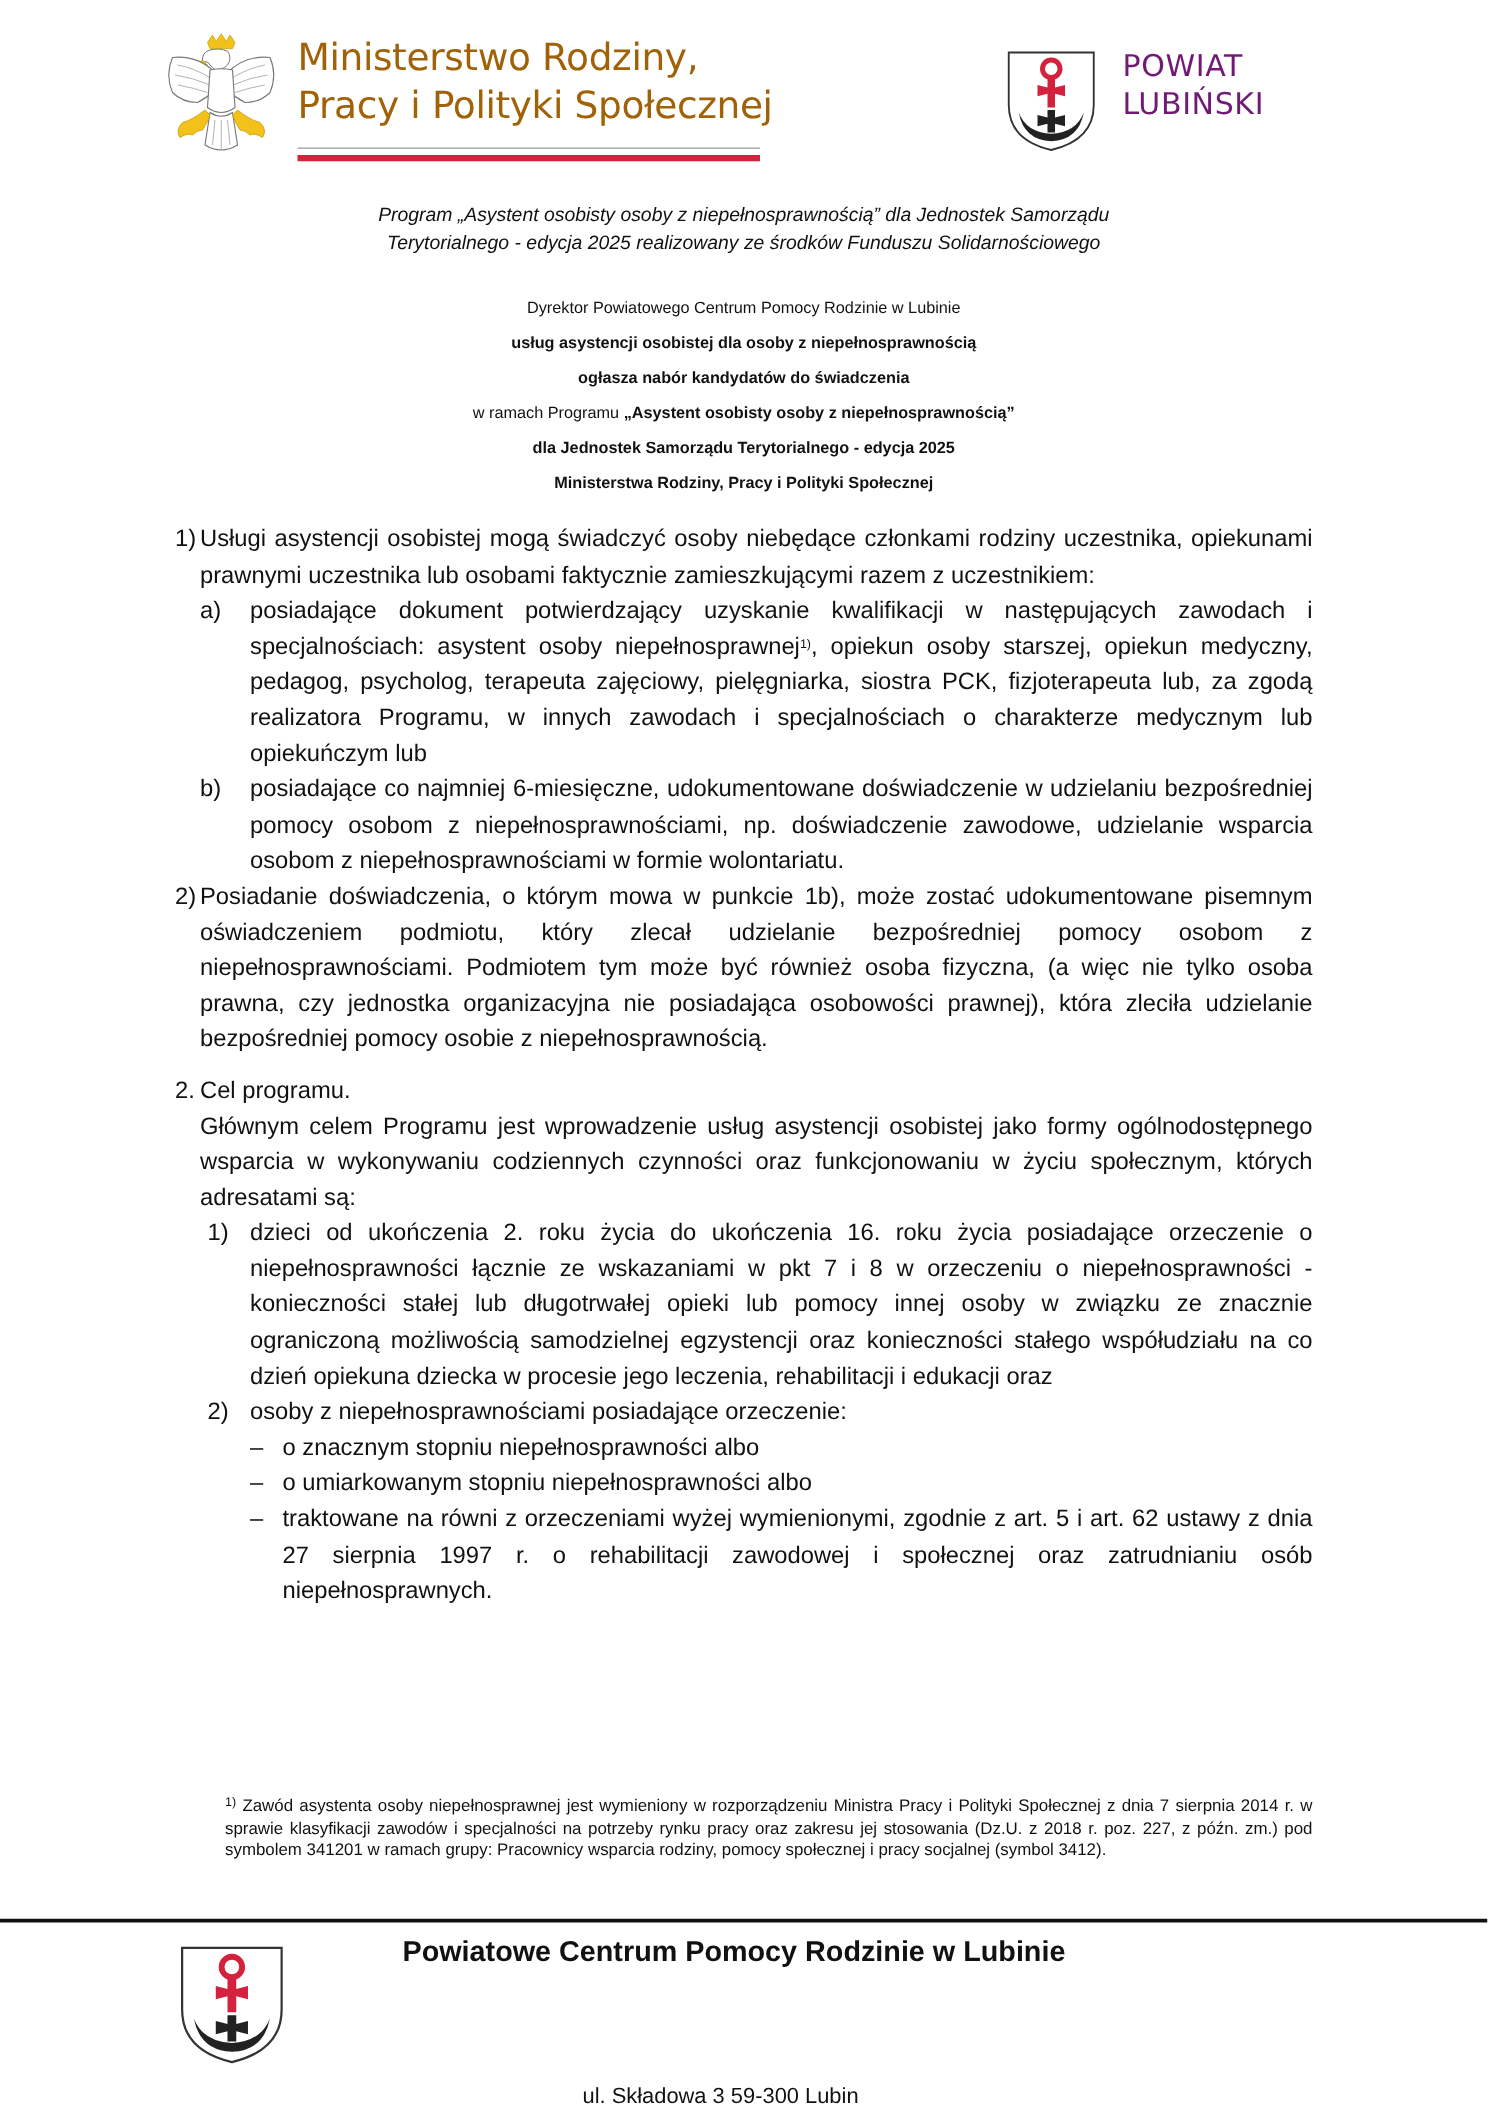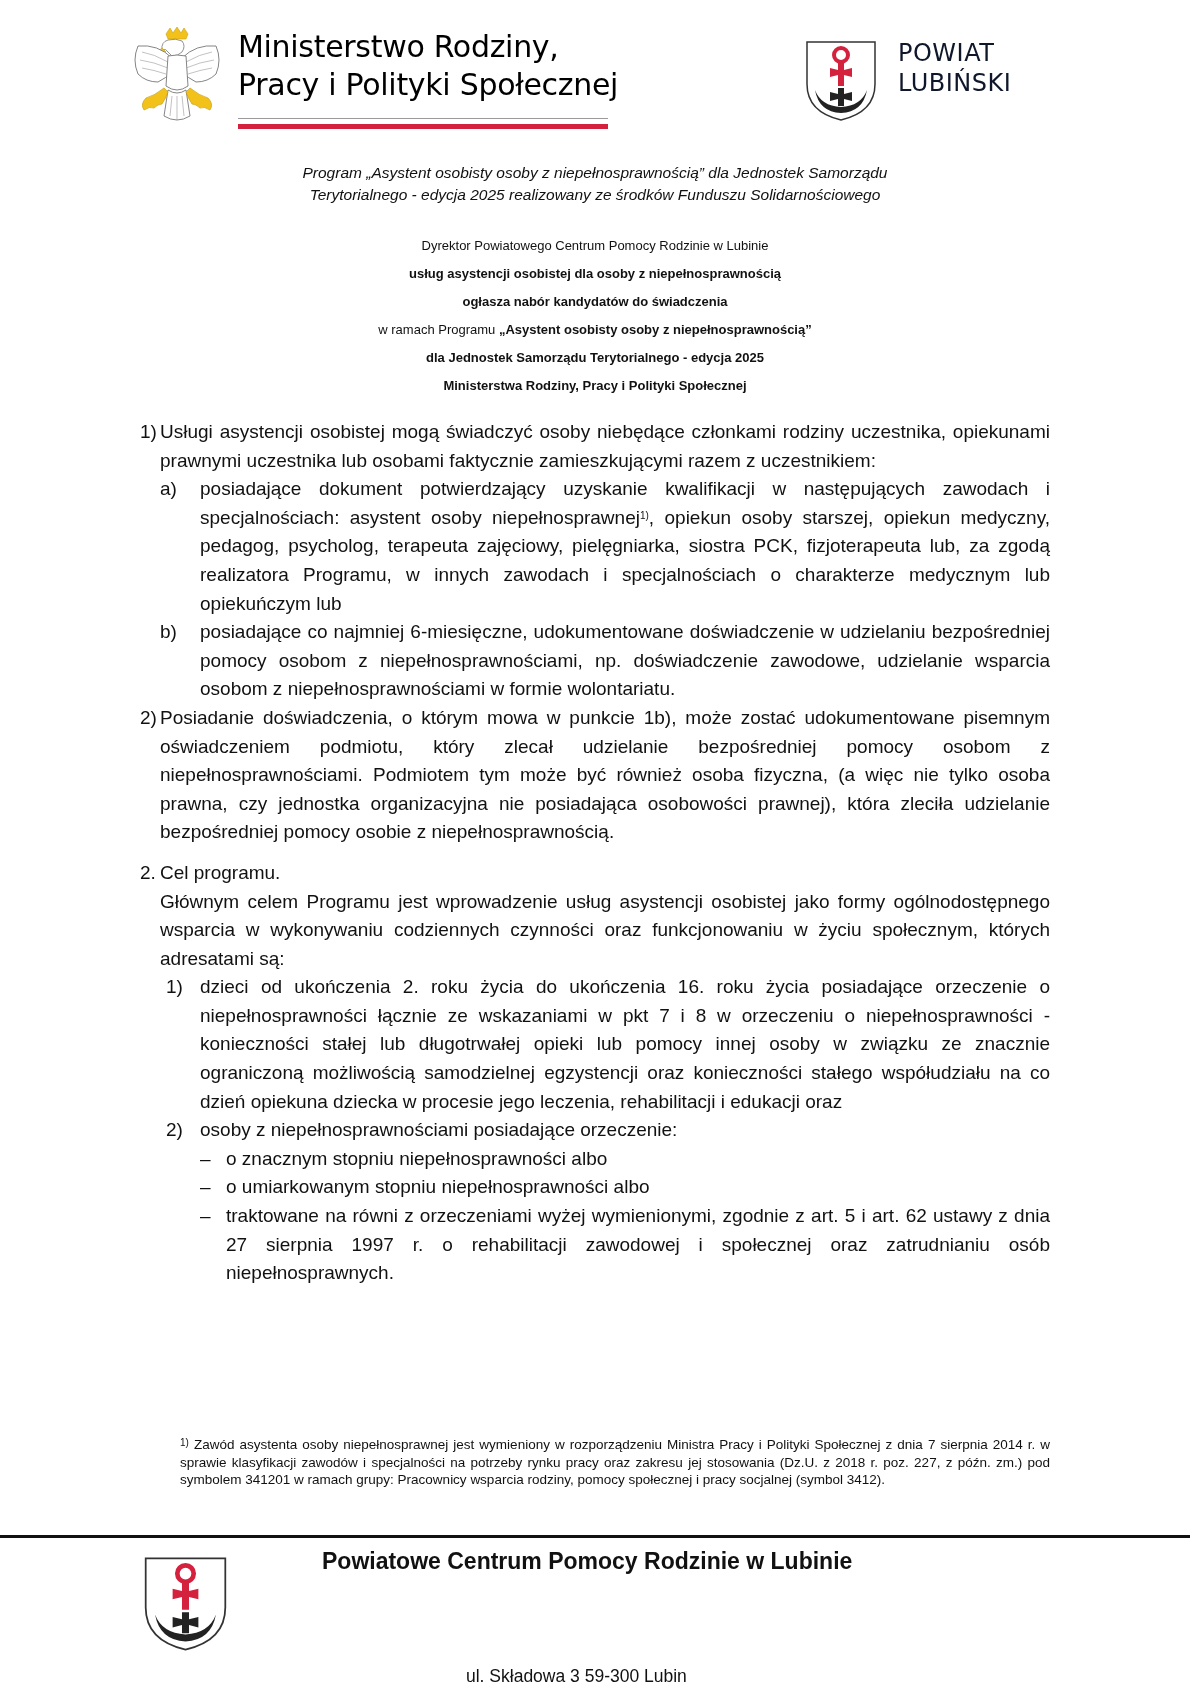--- a/index.html
+++ b/index.html
@@ -3,27 +3,27 @@
 <meta charset="utf-8">
 <style>
   html, body { margin: 0; padding: 0; background: #ffffff; }
   body { width: 1190px; height: 1683px; position: relative; overflow: hidden;
          font-family: "Liberation Sans", sans-serif; color: #111; }
   .abs { position: absolute; }
 
   
   #eagle { left: 128px; top: 26px; width: 98px; height: 100px; }
   #ministry-name { left: 238px; top: 28px; font-family: "DejaVu Sans", sans-serif;
-    font-size: 30px; line-height: 38px; color: #000000; letter-spacing: -0.3px; }
+    font-size: 30px; line-height: 38px; color: #a16207; letter-spacing: -0.3px; }
   #ministry-gray-rule { left: 238px; top: 118px; width: 370px; height: 1px; background: #9a9a9a; }
   #ministry-red-rule { left: 238px; top: 124px; width: 370px; height: 5px; background: #d4213d; }
 
   #powiat-crest { left: 805px; top: 40px; width: 72px; height: 82px; }
   #powiat-name { left: 898px; top: 38px; font-family: "DejaVu Sans", sans-serif;
-    font-size: 24px; line-height: 30px; color: #0f172a; letter-spacing: 0.5px; }
+    font-size: 24px; line-height: 30px; color: #701a75; letter-spacing: 0.5px; }
 
   
   #program-line { left: 120px; top: 162px; width: 950px; text-align: center;
     font-style: italic; font-weight: normal; font-size: 15.5px; line-height: 22px; }
 
   
   #title-block { left: 120px; top: 232px; width: 950px; text-align: center;
     font-size: 13px; line-height: 28px; }
   #title-block .b { font-weight: bold; }
 

